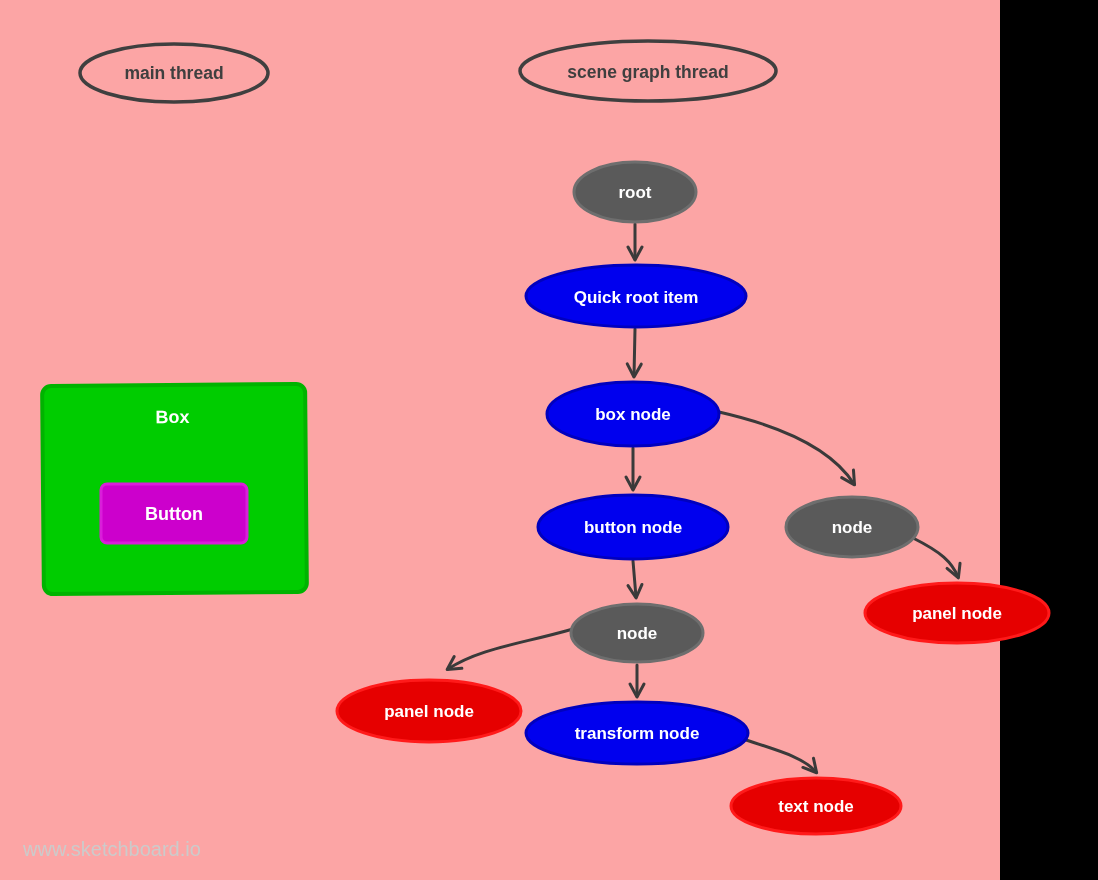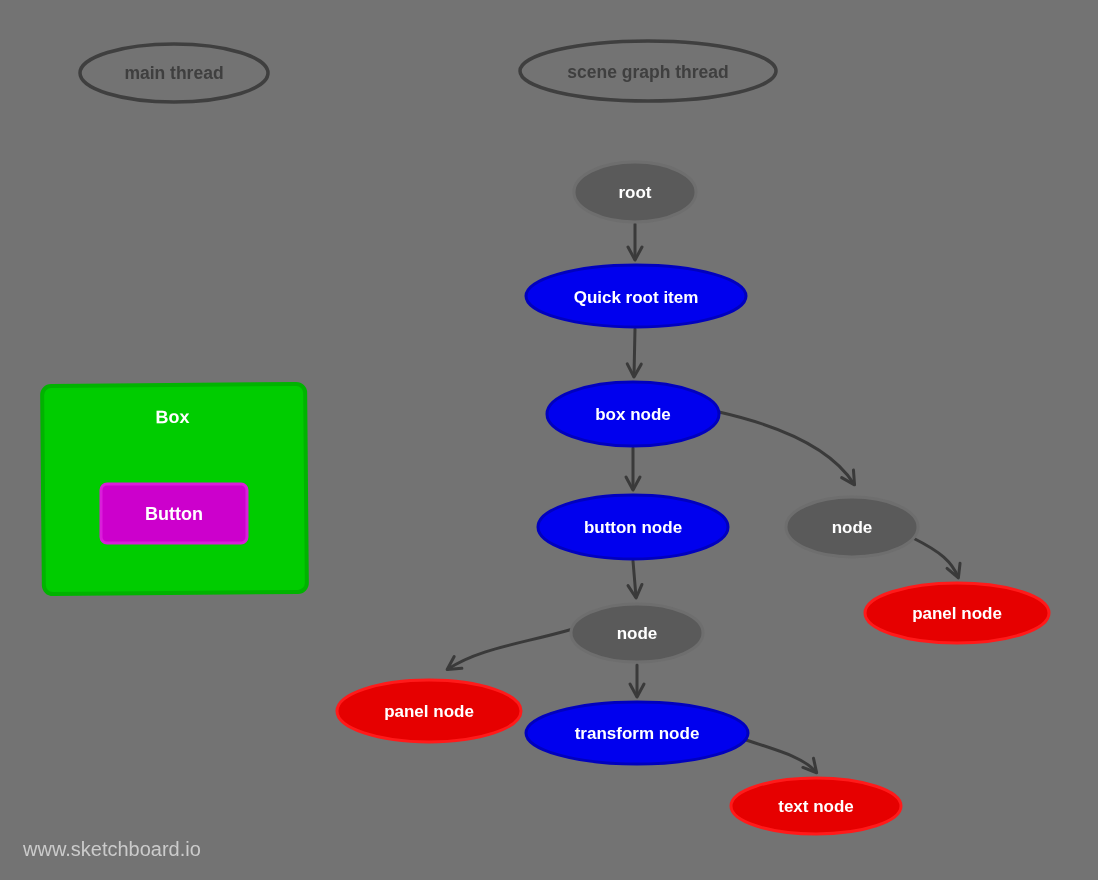--- a/index.html
+++ b/index.html
@@ -6,23 +6,23 @@
     margin: 0;
     padding: 0;
     background: #000000;
     width: 1098px;
     height: 880px;
     overflow: hidden;
     font-family: "Liberation Sans", sans-serif;
   }
   .stage {
     position: relative;
-    width: 1098px;
+    width: 1000px;
     height: 880px;
-    background: #737373;
+    background: #fca5a5;
   }
   svg { display: block; }
 
   
   .edge {
     fill: none;
     stroke: #3a3a3a;
     stroke-width: 3;
     stroke-linecap: round;
   }

